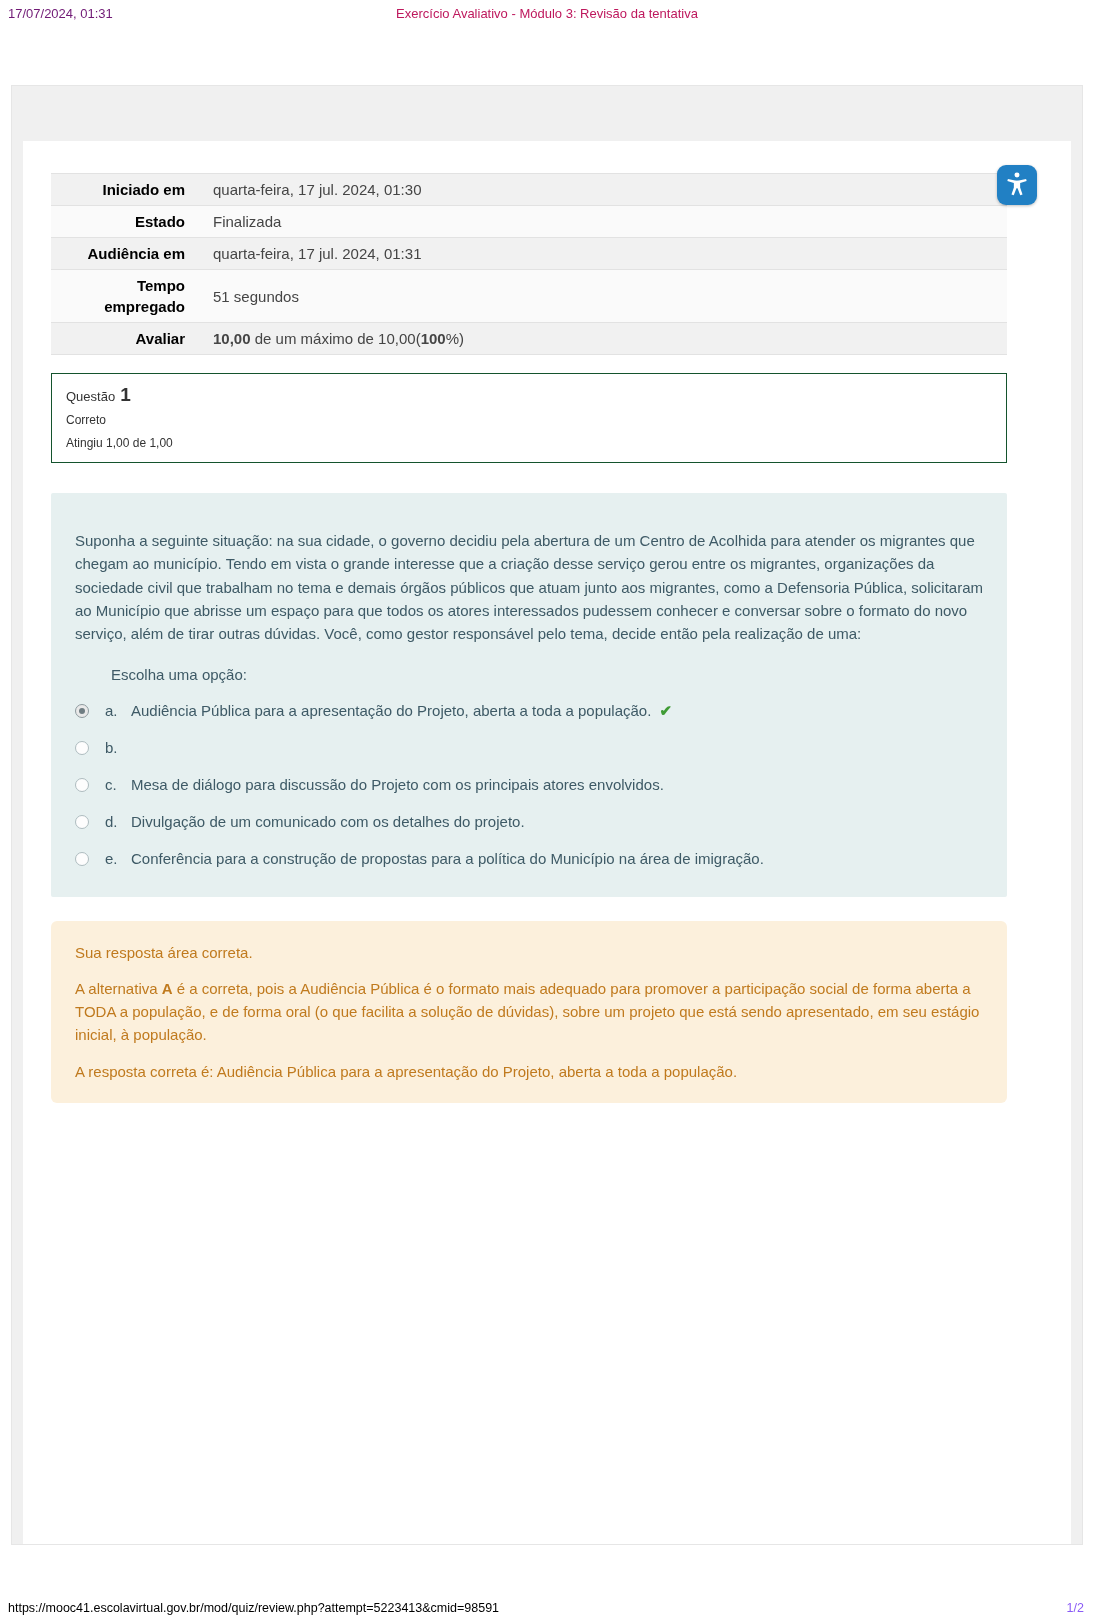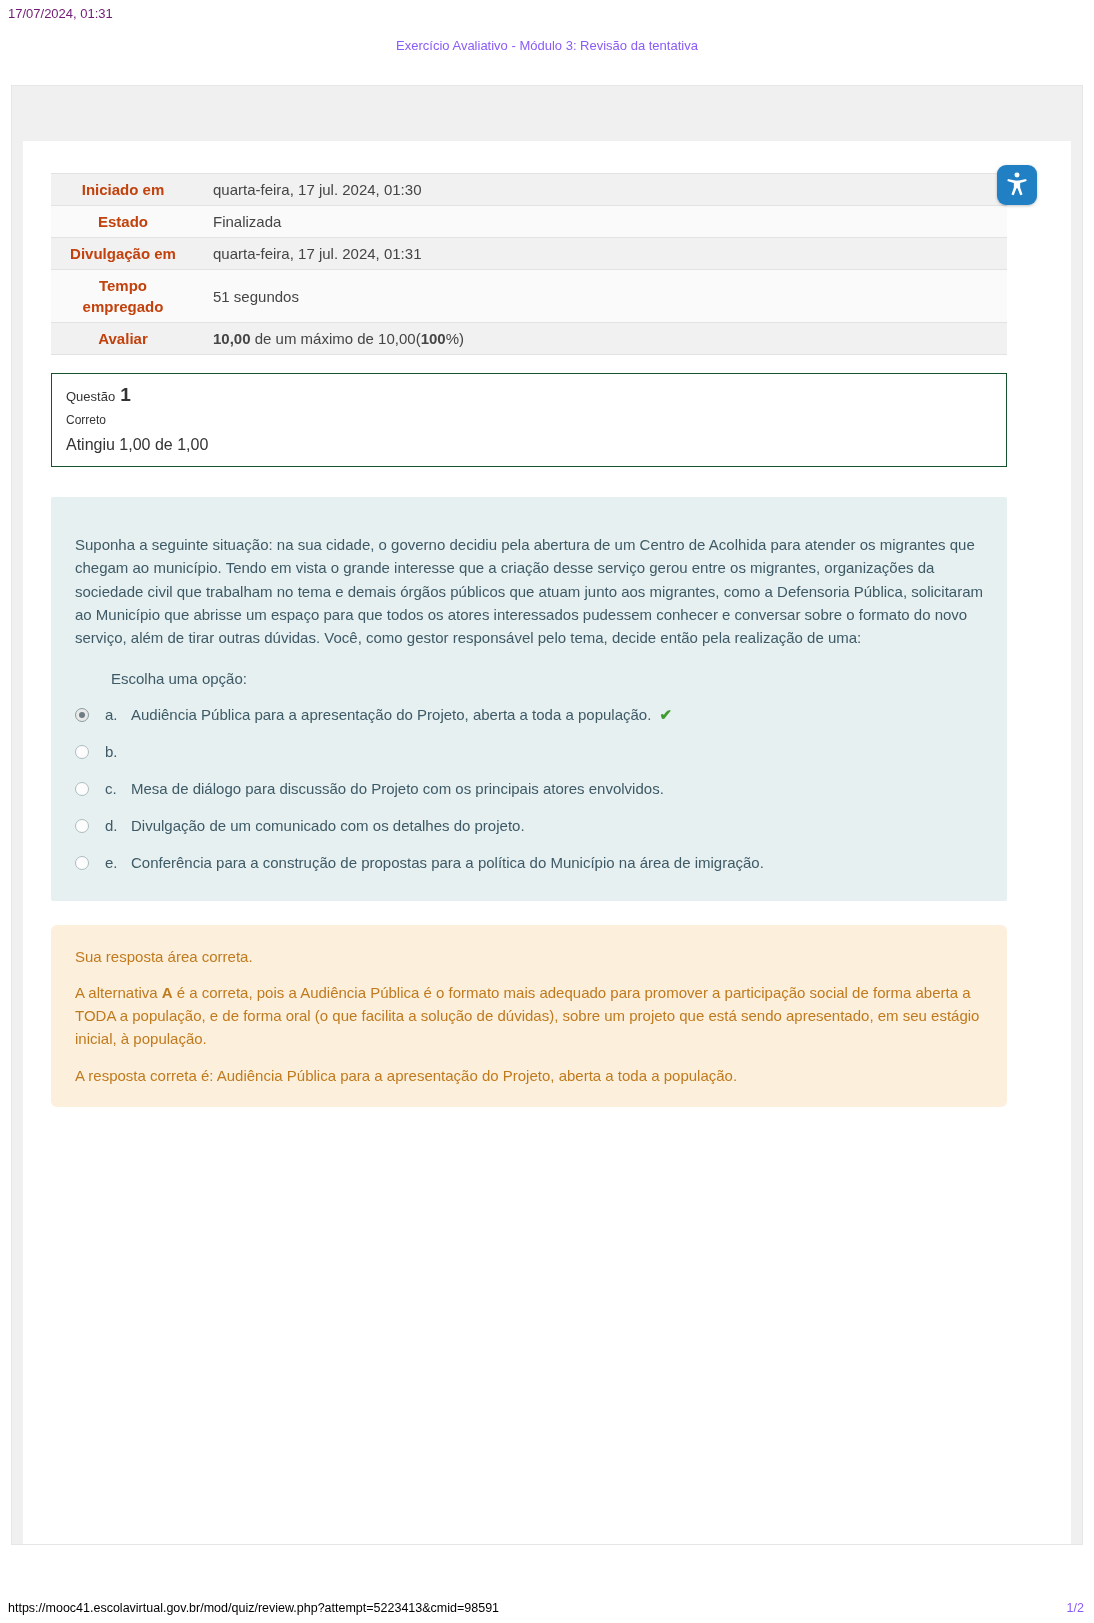--- a/index.html
+++ b/index.html
@@ -12,21 +12,21 @@
     overflow: hidden;
   }
 
   
   .print-header-datetime {
     position: absolute; top: 6px; left: 8px;
     font-size: 13px; color: #701a75;
   }
   .print-header-title {
     position: absolute; top: 6px; left: 0; right: 0;
-    text-align: center; font-size: 13px; color: #8b5cf6; margin-top: 32px;
+    text-align: center; font-size: 13px; color: #be185d;
   }
   .print-footer-url {
     position: absolute; bottom: 8px; left: 8px;
     font-size: 12.5px; color: #000;
   }
   .print-footer-page {
     position: absolute; bottom: 8px; right: 10px;
     font-size: 12.5px; color: #8b5cf6;
   }
 
@@ -58,45 +58,45 @@
   table.summary {
     width: 100%;
     border-collapse: collapse;
     font-size: 15px;
   }
   table.summary tr { border-top: 1px solid #e2e2e2; border-bottom: 1px solid #e2e2e2; }
   table.summary tr:nth-child(odd)  { background: #f1f1f1; }
   table.summary tr:nth-child(even) { background: #fafafa; }
   table.summary th {
     width: 150px;
-    text-align: center;
+    text-align: right;
     vertical-align: top;
     font-weight: bold;
-    color: #c2410c;
+    color: #000000;
     padding: 5px 16px 5px 10px;
     line-height: 21px;
   }
   table.summary td {
     padding: 5px 12px;
     color: #454545;
     line-height: 21px;
   }
   .bold { font-weight: bold; }
 
   
   .question-info {
     margin-top: 18px;
     border: 1px solid #14532d;
     background: #fff;
     padding: 10px 14px 12px;
   }
   .q-no-line { font-size: 13px; color: #333; }
   .q-number { font-size: 19px; font-weight: bold; margin-left: 5px; }
   .q-state  { font-size: 12px; margin-top: 7px; color: #333; }
-  .q-points { font-size: 16px; margin-top: 9px; color: #333; }
+  .q-points { font-size: 12px; margin-top: 9px; color: #333; }
 
   
   .question-body {
     margin-top: 30px;
     background: #e6f0f0;
     border-radius: 2px;
     padding: 36px 24px 28px;
     color: #3e5a66;
     font-size: 15px;
     line-height: 1.55;
@@ -171,21 +171,21 @@
       <tbody>
         <tr>
           <th>Iniciado em</th>
           <td>quarta-feira, 17 jul. 2024, 01:30</td>
         </tr>
         <tr>
           <th>Estado</th>
           <td>Finalizada</td>
         </tr>
         <tr>
-          <th>Divulgação em</th>
+          <th>Audiência em</th>
           <td>quarta-feira, 17 jul. 2024, 01:31</td>
         </tr>
         <tr>
           <th>Tempo empregado</th>
           <td>51 segundos</td>
         </tr>
         <tr>
           <th>Avaliar</th>
           <td>
             <span class="bold">10,00</span><span> de um máximo de 10,00(</span><span class="bold">100</span><span>%)</span>

